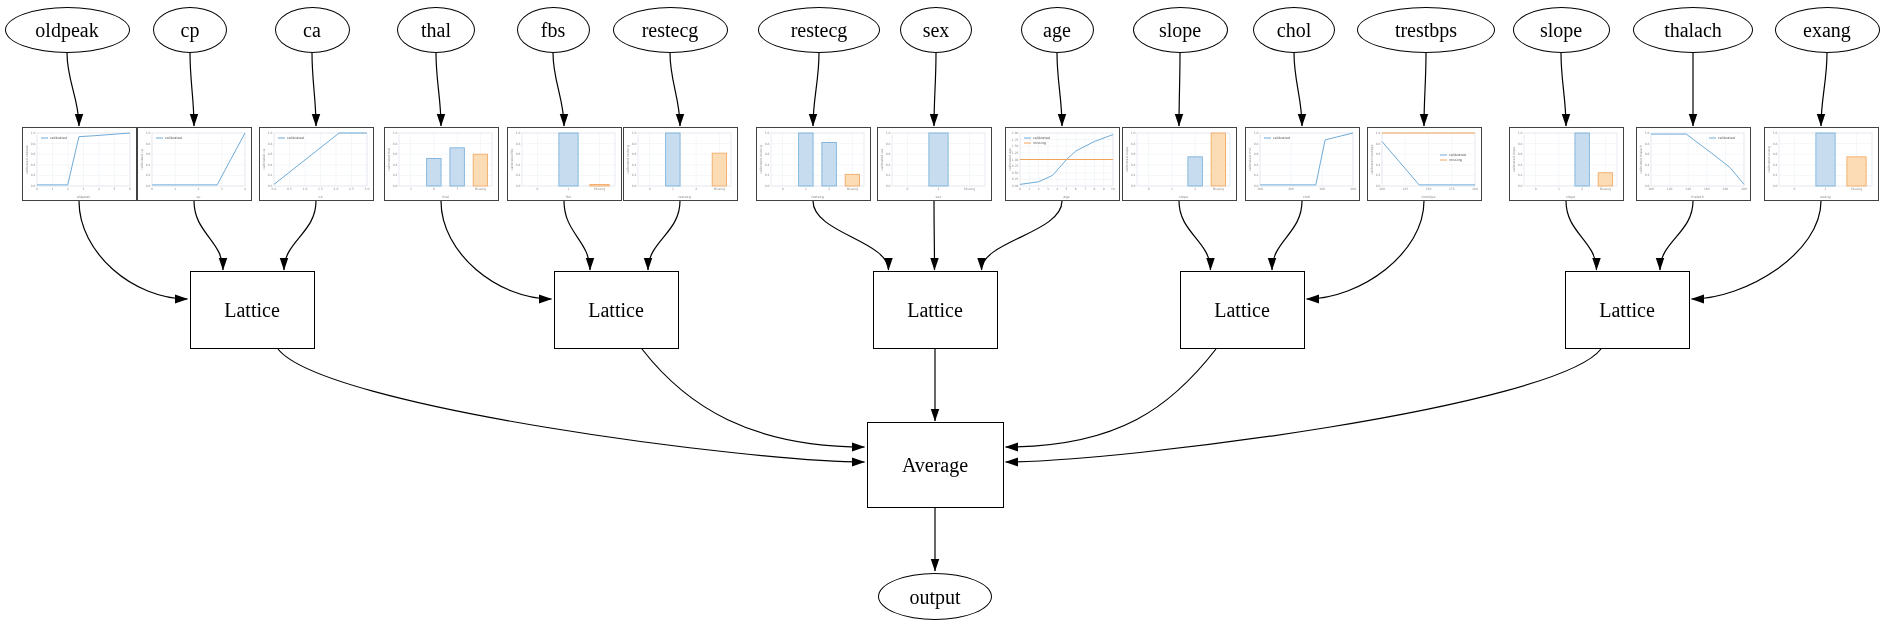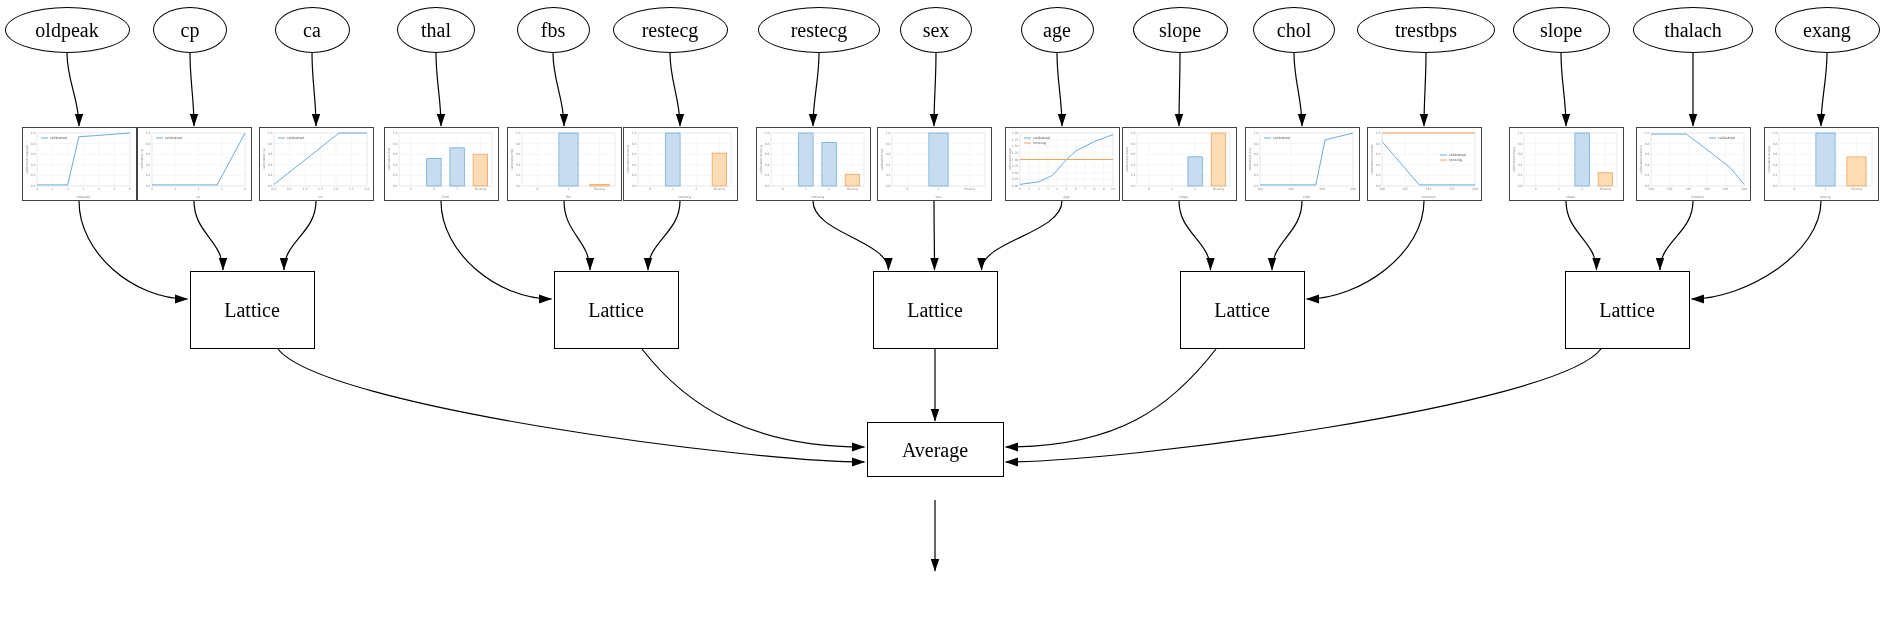--- a/index.html
+++ b/index.html
@@ -57,24 +57,27 @@
       <path d="M 1827 53 C 1827 81, 1821 99, 1821 126" class="edge" stroke="#000000" marker-end="url(#arrow)"></path>
       <path d="M 1821 201 C 1821 253, 1745.5 299, 1691.5 299" class="edge" stroke="#000000" marker-end="url(#arrow)"></path>
       <path d="M 278 349 C 323 407, 751.5 462, 864.5 462" class="edge" stroke="#000000" marker-end="url(#arrow)"></path>
       <path d="M 642 349 C 687 407, 751.5 447, 864.5 447" class="edge" stroke="#000000" marker-end="url(#arrow)"></path>
       <path d="M 935 349 L 935 421" class="edge" stroke="#000000" marker-end="url(#arrow)"></path>
       <path d="M 1216 349 C 1171 407, 1118.5 447, 1005.5 447" class="edge" stroke="#000000" marker-end="url(#arrow)"></path>
       <path d="M 1601 349 C 1556 407, 1118.5 462, 1005.5 462" class="edge" stroke="#000000" marker-end="url(#arrow)"></path>
       <path d="M 935 500 L 935 571" class="edge" stroke="#000000" marker-end="url(#arrow)"></path>
     </svg>
 
-  <div class="node box" id="average-node" style="left: 866.5px; top: 422px; width: 137px; height: 55px; font-family: Liberation Serif, serif;">
+  <div class="node box" id="average-node" style="left: 866.5px; top: 422px; width: 137px; height: 86px; font-family: Liberation Serif, serif;">
     <span>Average</span>
   </div>
 
+  <div class="node ellipse" id="output-node" style="left: 878px; top: 573px; width: 114px; height: 47px;">
+    <span>output</span>
+  </div>
 <div class="node box" style="left: 189.5px; top: 271px; width: 125px; height: 78px;">
       <span>Lattice</span>
     </div>
     <div class="node box" style="left: 553.5px; top: 271px; width: 125px; height: 78px;">
       <span>Lattice</span>
     </div>
     <div class="node box" style="left: 872.5px; top: 271px; width: 125px; height: 78px;">
       <span>Lattice</span>
     </div>
     <div class="node box" style="left: 1179.5px; top: 271px; width: 125px; height: 78px;">

